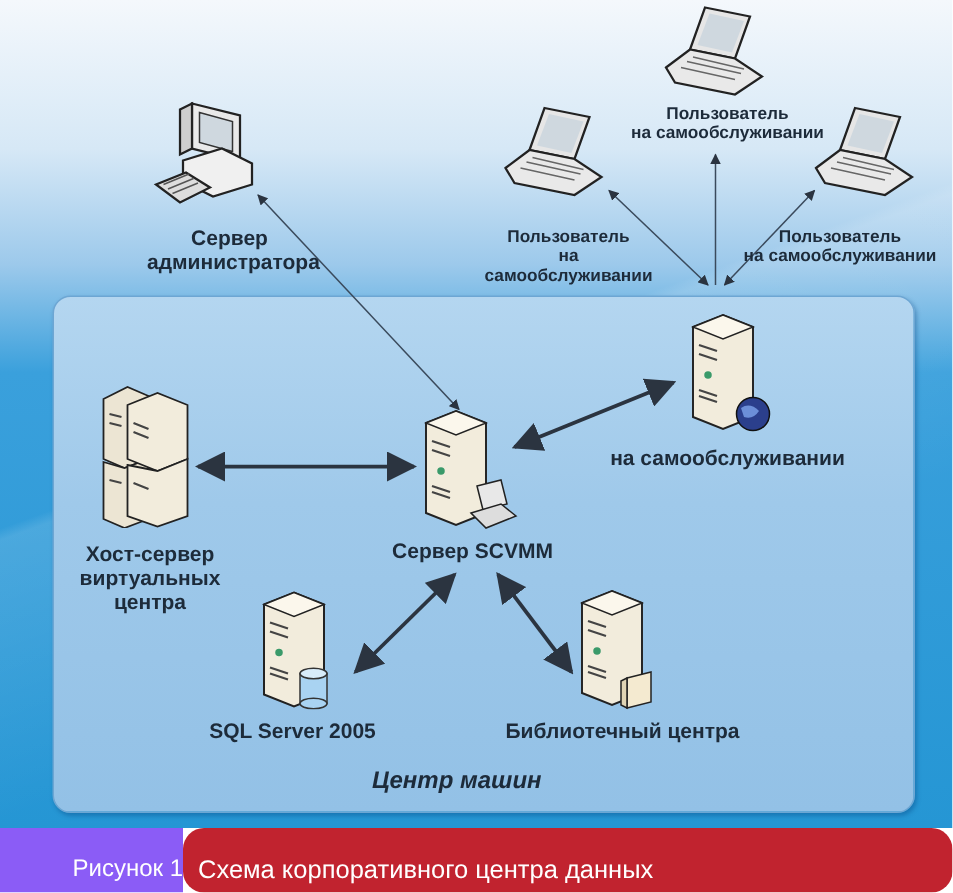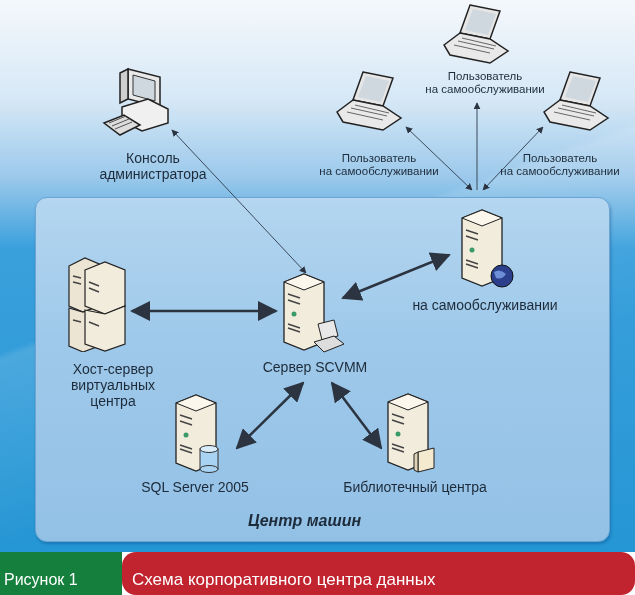--- a/index.html
+++ b/index.html
@@ -4,29 +4,29 @@
 <style>
   html,body{margin:0;padding:0;}
   body{width:635px;height:595px;position:relative;overflow:hidden;font-family:"Liberation Sans",sans-serif;}
   #bg{position:absolute;left:0;top:0;width:635px;height:552px;
       background:linear-gradient(180deg,#f4f8fc 0%,#d6e8f6 18%,#9cc9eb 32%,#3aa0dc 45%,#2596d4 100%);}
   #bg-sweep{position:absolute;left:0;top:0;width:635px;height:552px;
       background:linear-gradient(160deg,rgba(255,255,255,0) 45%,rgba(255,255,255,0.12) 46%,rgba(255,255,255,0) 70%);}
   #dc-box{position:absolute;left:35px;top:197px;width:573px;height:343px;border-radius:12px;
       background:linear-gradient(180deg,#b4d6f0 0%,#9fc9ea 40%,#93c1e6 100%);
       border:1px solid #6da6d3;box-shadow:1px 2px 3px rgba(0,60,120,0.35);}
-  .lbl{position:absolute;color:#1d2b3a;font-weight:normal;text-align:center;font-family:"Liberation Sans",sans-serif;line-height:1.15;}
+  .lbl{position:absolute;color:#1d2b3a;font-weight:bold;text-align:center;font-family:"Liberation Sans",sans-serif;line-height:1.15;}
   .lbl.small{font-size:11.5px;}
   .lbl.mid{font-size:14px;}
   #dc-title{position:absolute;left:248px;top:512px;font-size:16px;font-style:italic;font-weight:bold;color:#1d2b3a;}
   svg#links{position:absolute;left:0;top:0;}
   .icon{position:absolute;}
   #caption{position:absolute;left:0;top:552px;width:635px;height:43px;}
-  #cap-num{position:absolute;left:0;top:0;width:122px;height:43px;background:#15803d;color:#fff;
-      font-size:16px;line-height:56px;padding-left:4px;box-sizing:border-box;}
+  #cap-num{position:absolute;left:0;top:0;width:122px;height:43px;background:#8b5cf6;color:#fff;
+      font-size:16px;line-height:56px;padding-left:4px;box-sizing:border-box;text-align:right;}
   #cap-title{position:absolute;left:122px;top:0;width:513px;height:43px;background:#c1232f;color:#fff;
       font-size:17px;line-height:56px;padding-left:10px;box-sizing:border-box;border-radius:14px;}
 </style>
 </head>
 <body>
 
 <div id="bg"></div>
 <div id="bg-sweep"></div>
 <div id="dc-box"></div>
 
@@ -51,21 +51,21 @@
 
 <svg class="icon" style="left:100px;top:65px" width="80" height="75" viewBox="0 0 80 75">
   <polygon points="28,4 60,12 60,42 28,34" fill="#e9e9e9" stroke="#222" stroke-width="1.5"></polygon>
   <polygon points="33,10 55,16 55,36 33,30" fill="#cfd8df" stroke="#333"></polygon>
   <polygon points="20,8 28,4 28,34 20,38" fill="#cfcfcf" stroke="#222" stroke-width="1.5"></polygon>
   <polygon points="22,42 48,34 68,44 68,58 42,66 22,56" fill="#f0f0f0" stroke="#222" stroke-width="1.5"></polygon>
   <polygon points="4,58 24,50 40,60 20,70" fill="#ddd" stroke="#222" stroke-width="1.5"></polygon>
   <path d="M9,58 L26,51 M12,61 L29,54 M15,64 L32,57" stroke="#555"></path>
 </svg>
 <div class="lbl mid" style="left:98px;top:150px;width:110px">
-  <div>Консоль</div>
+  <div>Сервер</div>
   <div>администратора</div>
 </div>
 
 <svg class="icon" style="left:440px;top:3px" width="78" height="64" viewBox="0 0 78 64">
   <polygon points="30,2 60,8 50,36 20,30" fill="#e6e6e6" stroke="#222" stroke-width="1.5"></polygon>
   <polygon points="33,6 56,11 48,32 25,27" fill="#cfd8df"></polygon>
   <polygon points="4,42 20,30 50,36 68,48 50,60 10,52" fill="#e9e9e9" stroke="#222" stroke-width="1.5"></polygon>
   <path d="M14,42 L50,50 M18,38 L54,46 M22,35 L56,43" stroke="#666"></path>
 </svg>
 <div class="lbl small" style="left:420px;top:70px;width:130px">
@@ -97,21 +97,21 @@
 
 <svg class="icon" style="left:65px;top:256px" width="65" height="96" viewBox="0 0 65 96">
   <g stroke="#222" stroke-width="1.2">
     <polygon points="4,10 20,2 34,8 34,50 18,56 4,50" fill="#ece5d3"></polygon>
     <polygon points="4,52 18,56 34,50 34,90 18,96 4,90" fill="#ece5d3"></polygon>
     <polygon points="20,14 40,6 60,14 60,50 40,58 20,50" fill="#f2ecdc"></polygon>
     <polygon points="20,54 40,58 60,50 60,88 40,95 20,88" fill="#f2ecdc"></polygon>
   </g>
   <path d="M8,20 L16,22 M8,26 L16,28 M24,26 L34,30 M24,32 L34,36 M24,66 L34,70 M8,64 L16,66" stroke="#444" stroke-width="1.5"></path>
 </svg>
-<div class="lbl mid" style="left:58px;top:361px;width:110px">
+<div class="lbl mid" style="left:45px;top:361px;width:110px">
   <div>Хост-сервер</div>
   <div>виртуальных</div>
   <div>центра</div>
 </div>
 
 <svg class="icon" style="left:280px;top:272px" width="68" height="86" viewBox="0 0 68 86">
   <polygon points="4,10 24,2 44,10 44,70 24,78 4,70" fill="#f2ecdc" stroke="#222" stroke-width="1.3"></polygon>
   <polygon points="24,2 44,10 24,18 4,10" fill="#fbf7ec" stroke="#222"></polygon>
   <path d="M8,22 L20,26 M8,28 L20,32 M8,52 L20,56 M8,56 L20,60" stroke="#444" stroke-width="1.5"></path>
   <circle cx="14" cy="42" r="2.5" fill="#3a9a6a"></circle>

